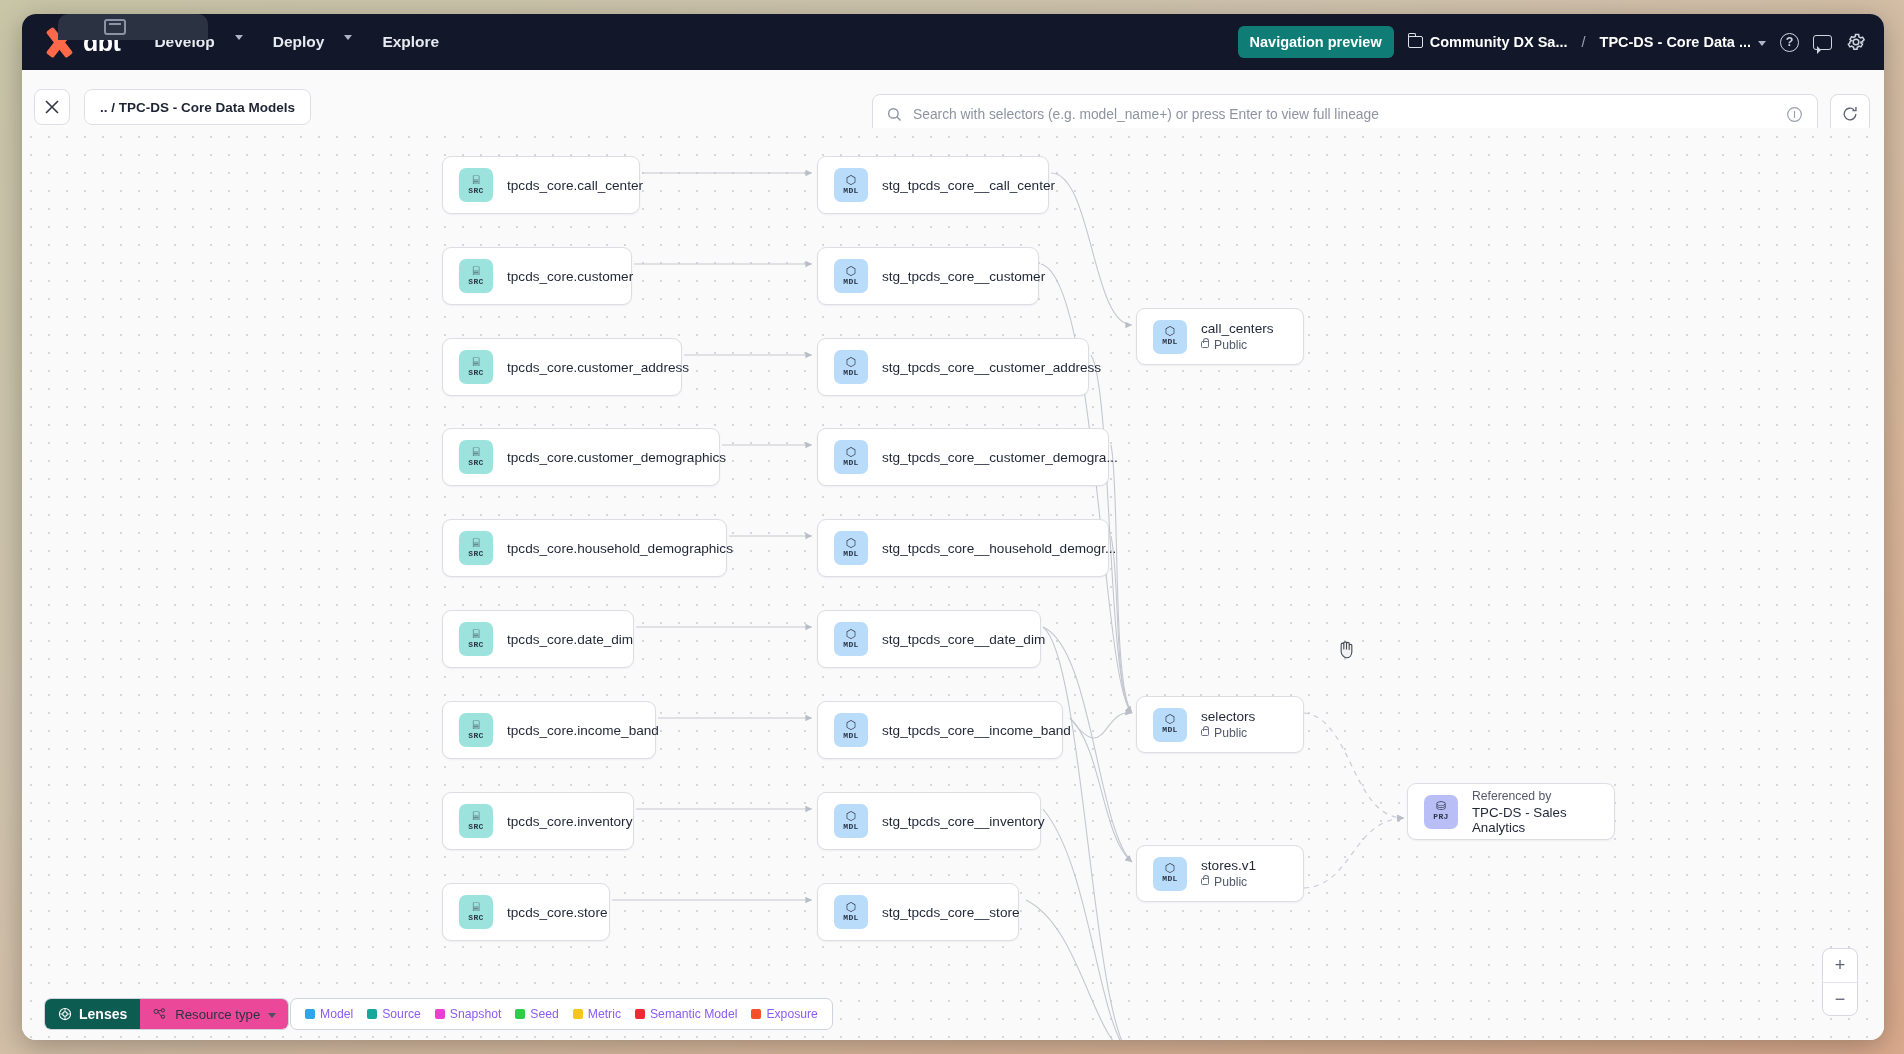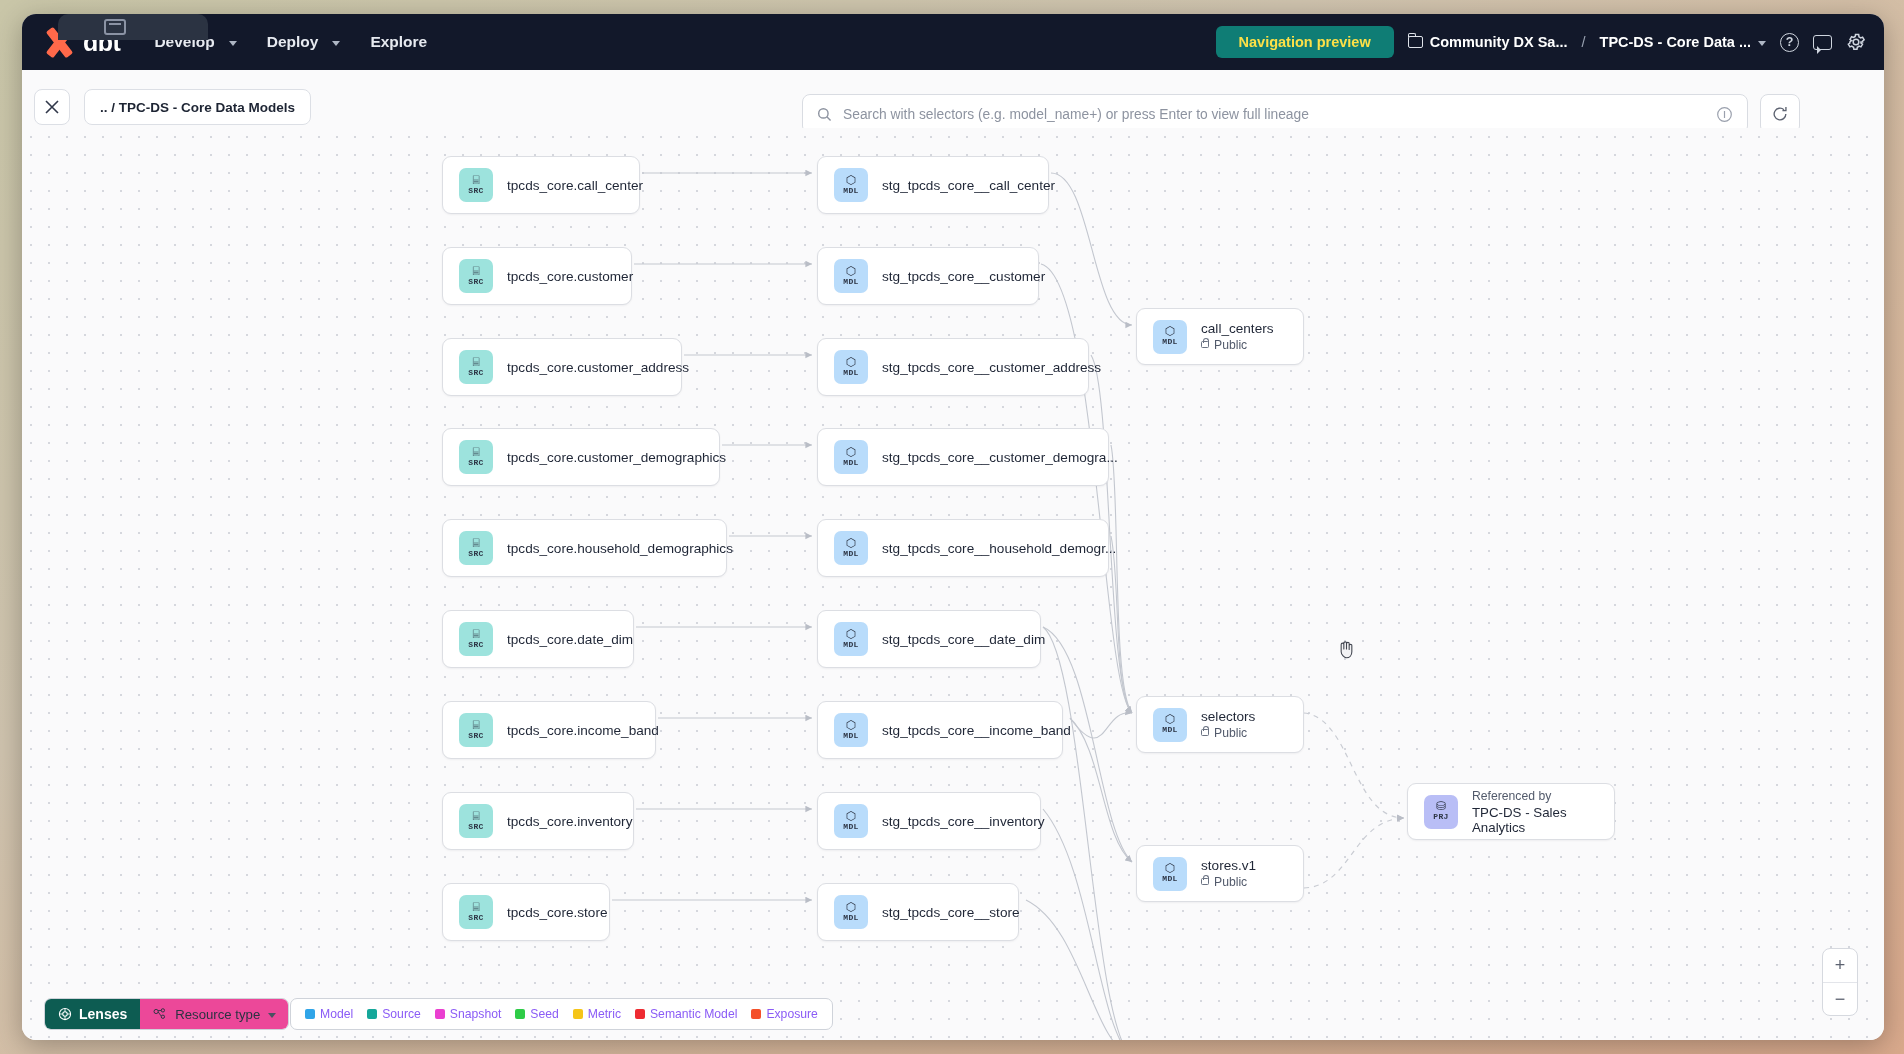--- a/index.html
+++ b/index.html
@@ -53,31 +53,31 @@
     position:absolute; left: 11px; top: -2px;
     width: 9px; height: 33px; background:#ff694a; border-radius: 2px;
     display:block;
   }
   .logo .mark i:nth-child(1){ transform: rotate(38deg); }
   .logo .mark i:nth-child(2){ transform: rotate(-38deg); }
   .logo .word { color:#fff; font-size: 25px; font-weight: 700; letter-spacing:-.5px; }
 
   .navitem {
     color:#e7eaf0; font-size: 15.5px; font-weight: 600;
-    margin-right: 30px; display:flex; align-items:center; gap:14px;
+    margin-right: 30px; display:flex; align-items:flex-start; gap:20px;
     cursor:pointer; white-space:nowrap;
   }
   .caret-dn {
     width:0;height:0;border-left:4.5px solid transparent;border-right:4.5px solid transparent;
     border-top:5px solid #aeb6c4; display:inline-block; margin-top:2px;
   }
   .nav-right { margin-left:auto; display:flex; align-items:center; gap:14px; }
   .navpreview {
-    background:#0f7d75; color:#fde047; font-size:14.5px; font-weight:600;
-    padding: 8px 23px; border-radius: 6px; cursor:pointer; white-space:nowrap;
+    background:#0f7d75; color:#ffffff; font-size:14.5px; font-weight:600;
+    padding: 8px 12px; border-radius: 6px; cursor:pointer; white-space:nowrap;
   }
   .crumb-proj, .crumb-env {
     color:#ffffff; font-size:14.5px; font-weight:700; display:flex; align-items:center; gap:7px;
     cursor:pointer; white-space:nowrap;
   }
   .crumb-sep { color:#9aa3b2; font-size:14.5px; }
   .folder-ico { width:15px;height:12px; border:1.6px solid #dfe3ea; border-radius:2px; position:relative;}
   .folder-ico:before{content:"";position:absolute;left:-0.5px;top:-4px;width:6px;height:3px;border:1.6px solid #dfe3ea;border-bottom:none;border-radius:2px 2px 0 0;}
   .ic-circle {
     width:19px;height:19px;border:1.7px solid #cfd5df;border-radius:50%;
@@ -97,21 +97,21 @@
   .sq-btn {
     width:36px;height:36px;background:#fff;border:1px solid #dcdfe5;border-radius:8px;
     display:flex;align-items:center;justify-content:center;cursor:pointer;
   }
   .bcrumb-pill {
     height:36px;background:#fff;border:1px solid #dcdfe5;border-radius:8px;
     display:flex;align-items:center;padding:0 15px;font-size:13.5px;font-weight:700;color:#1d2433;
     cursor:pointer;
   }
   .search-wrap {
-    position:absolute; left:780px; top:80px; width:998px; height:40px;
+    position:absolute; left:850px; top:80px; width:998px; height:40px;
     display:flex; align-items:center; gap:12px;
   }
   .searchbox {
     flex:1; height:40px; background:#fff; border:1px solid #d9dce2; border-radius:8px;
     display:flex; align-items:center; padding:0 14px; gap:11px;
   }
   .searchbox .ph { color:#8d93a0; font-size:13.8px; flex:1; }
   .refresh-btn {
     width:40px;height:40px;background:#fff;border:1px solid #d9dce2;border-radius:8px;
     display:flex;align-items:center;justify-content:center;cursor:pointer;

